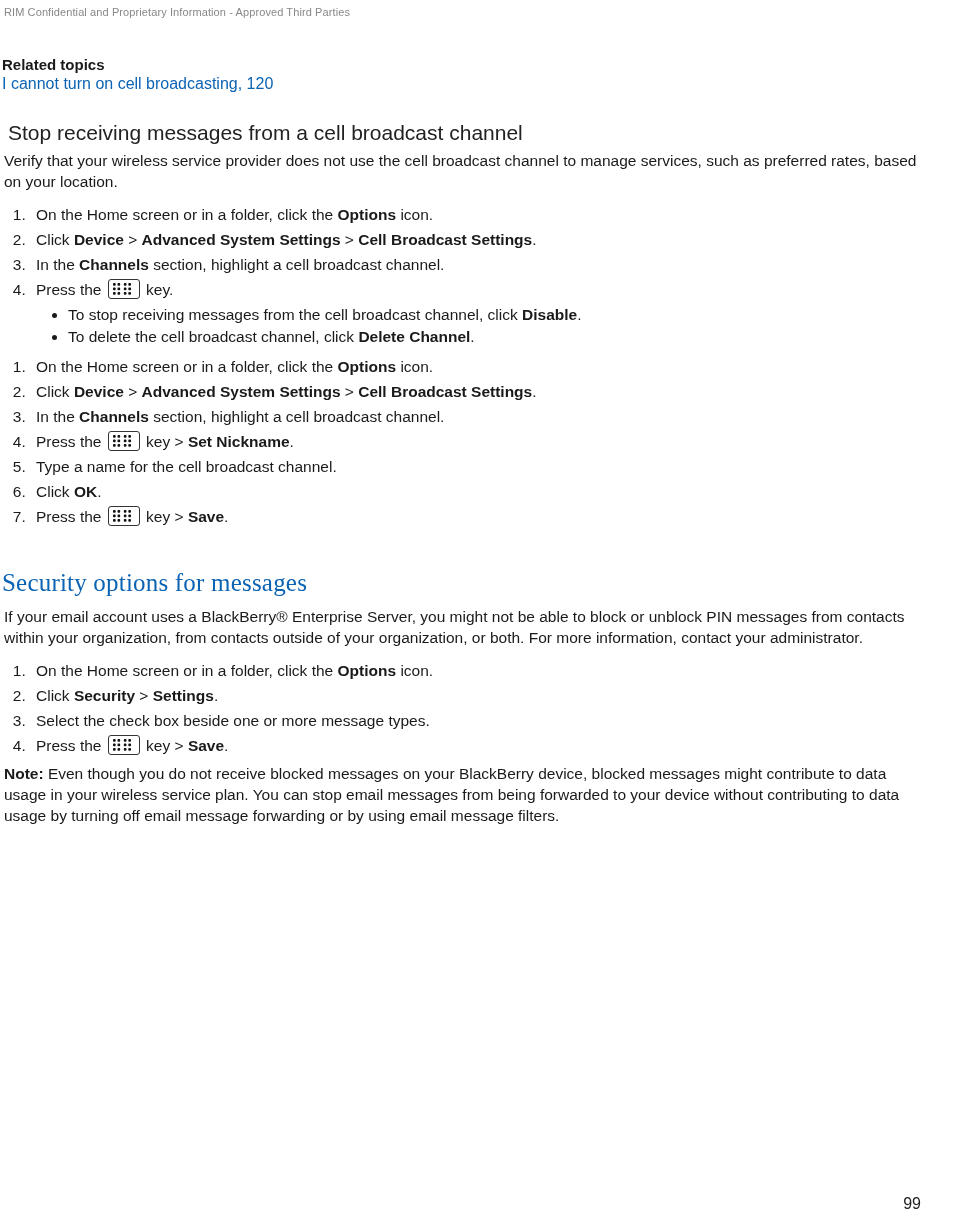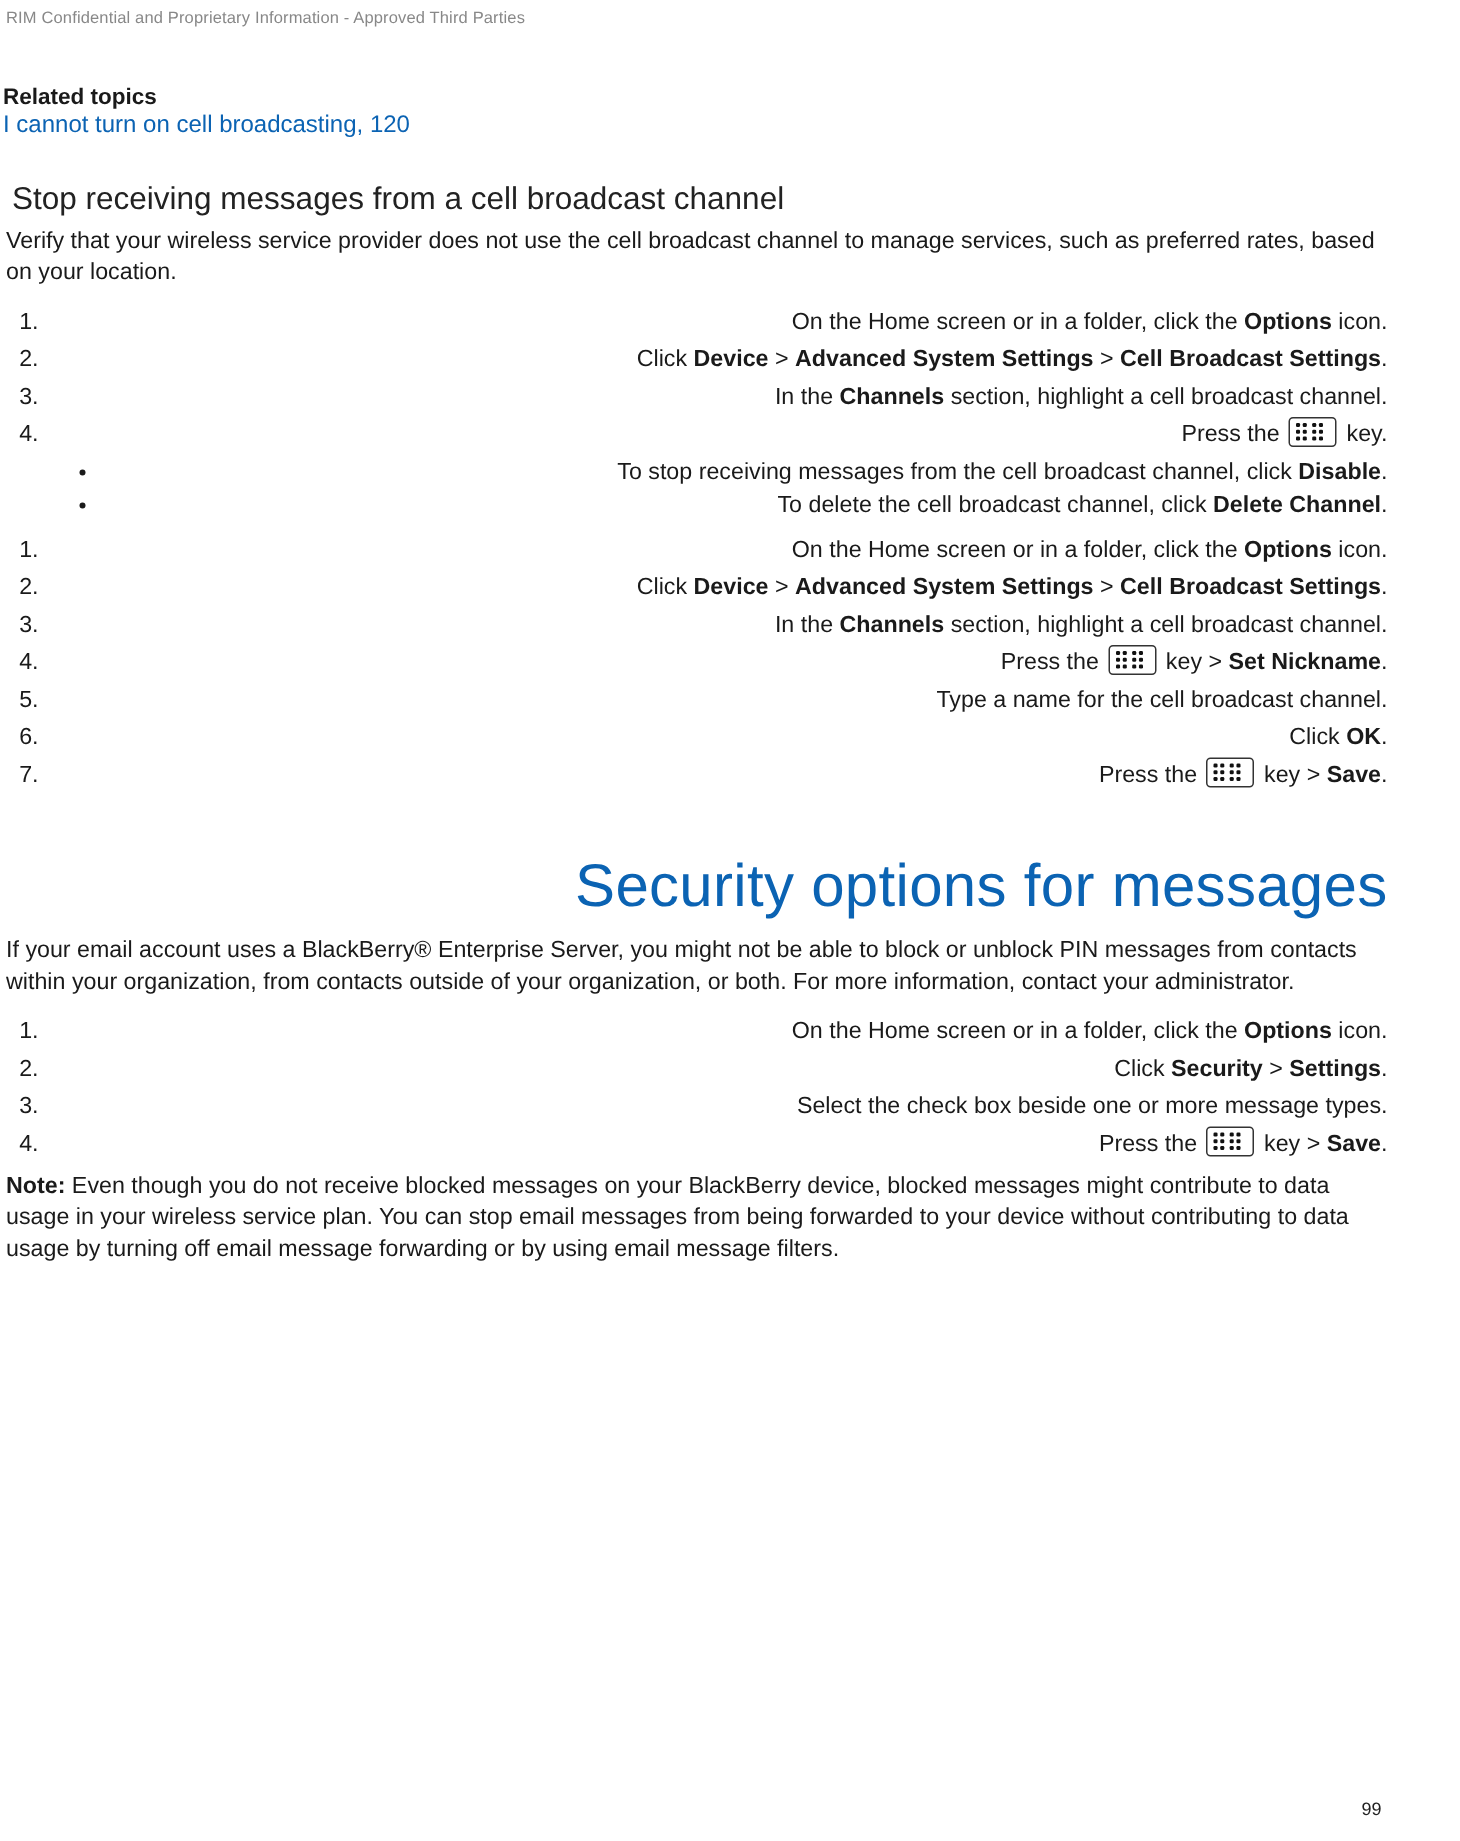--- a/index.html
+++ b/index.html
@@ -32,27 +32,26 @@
     font-weight: 700;
     font-size: 15px;
     margin-bottom: 2px;
   }
   a.related-link {
     color: #0b63b3;
     text-decoration: none;
     font-size: 16px;
   }
   h2.blue-h1 {
-    font-family: Liberation Sans, sans-serif;
+    font-family: Liberation Serif, serif;
     font-weight: 400;
     color: #0b63b3;
-    font-size: 40px;
+    font-size: 25px;
     margin: 40px 0 10px 0;
     letter-spacing: 0.2px;
-    text-align: right;
   }
   h3.section-h2 {
     font-family: "Segoe UI", "Trebuchet MS", sans-serif;
     font-weight: 400;
     color: #222;
     font-size: 26px;
     margin: 30px 0 6px 6px;
   }
   h4.section-h3 {
     font-family: "Segoe UI", "Trebuchet MS", sans-serif;
@@ -64,21 +63,20 @@
   p.body {
     font-size: 15.5px;
     line-height: 1.35;
     margin: 4px 2px 10px 2px;
   }
   ol.steps {
     font-size: 15.5px;
     line-height: 1.55;
     margin: 4px 0 6px 0;
     padding-left: 28px;
-    text-align: right;
   }
   ol.steps > li {
     padding-left: 6px;
     margin-bottom: 1px;
   }
   ul.bullets {
     list-style: disc;
     margin: 2px 0 4px 12px;
     padding-left: 20px;
     font-size: 15.5px;
@@ -115,21 +113,21 @@
       12px 10px 0 #111,
       17px 10px 0 #111;
     border-radius: 1px;
     transform-origin: top left;
     transform: scale(0.9);
   }
   .page-number {
     position: absolute;
     right: 10px;
     bottom: 14px;
-    font-size: 12px;
+    font-size: 16px;
     color: #222;
   }
 </style>
 </head>
 <body>
 
 <div class="page">
 
   <div class="header-conf">RIM Confidential and Proprietary Information - Approved Third Parties</div>
 

